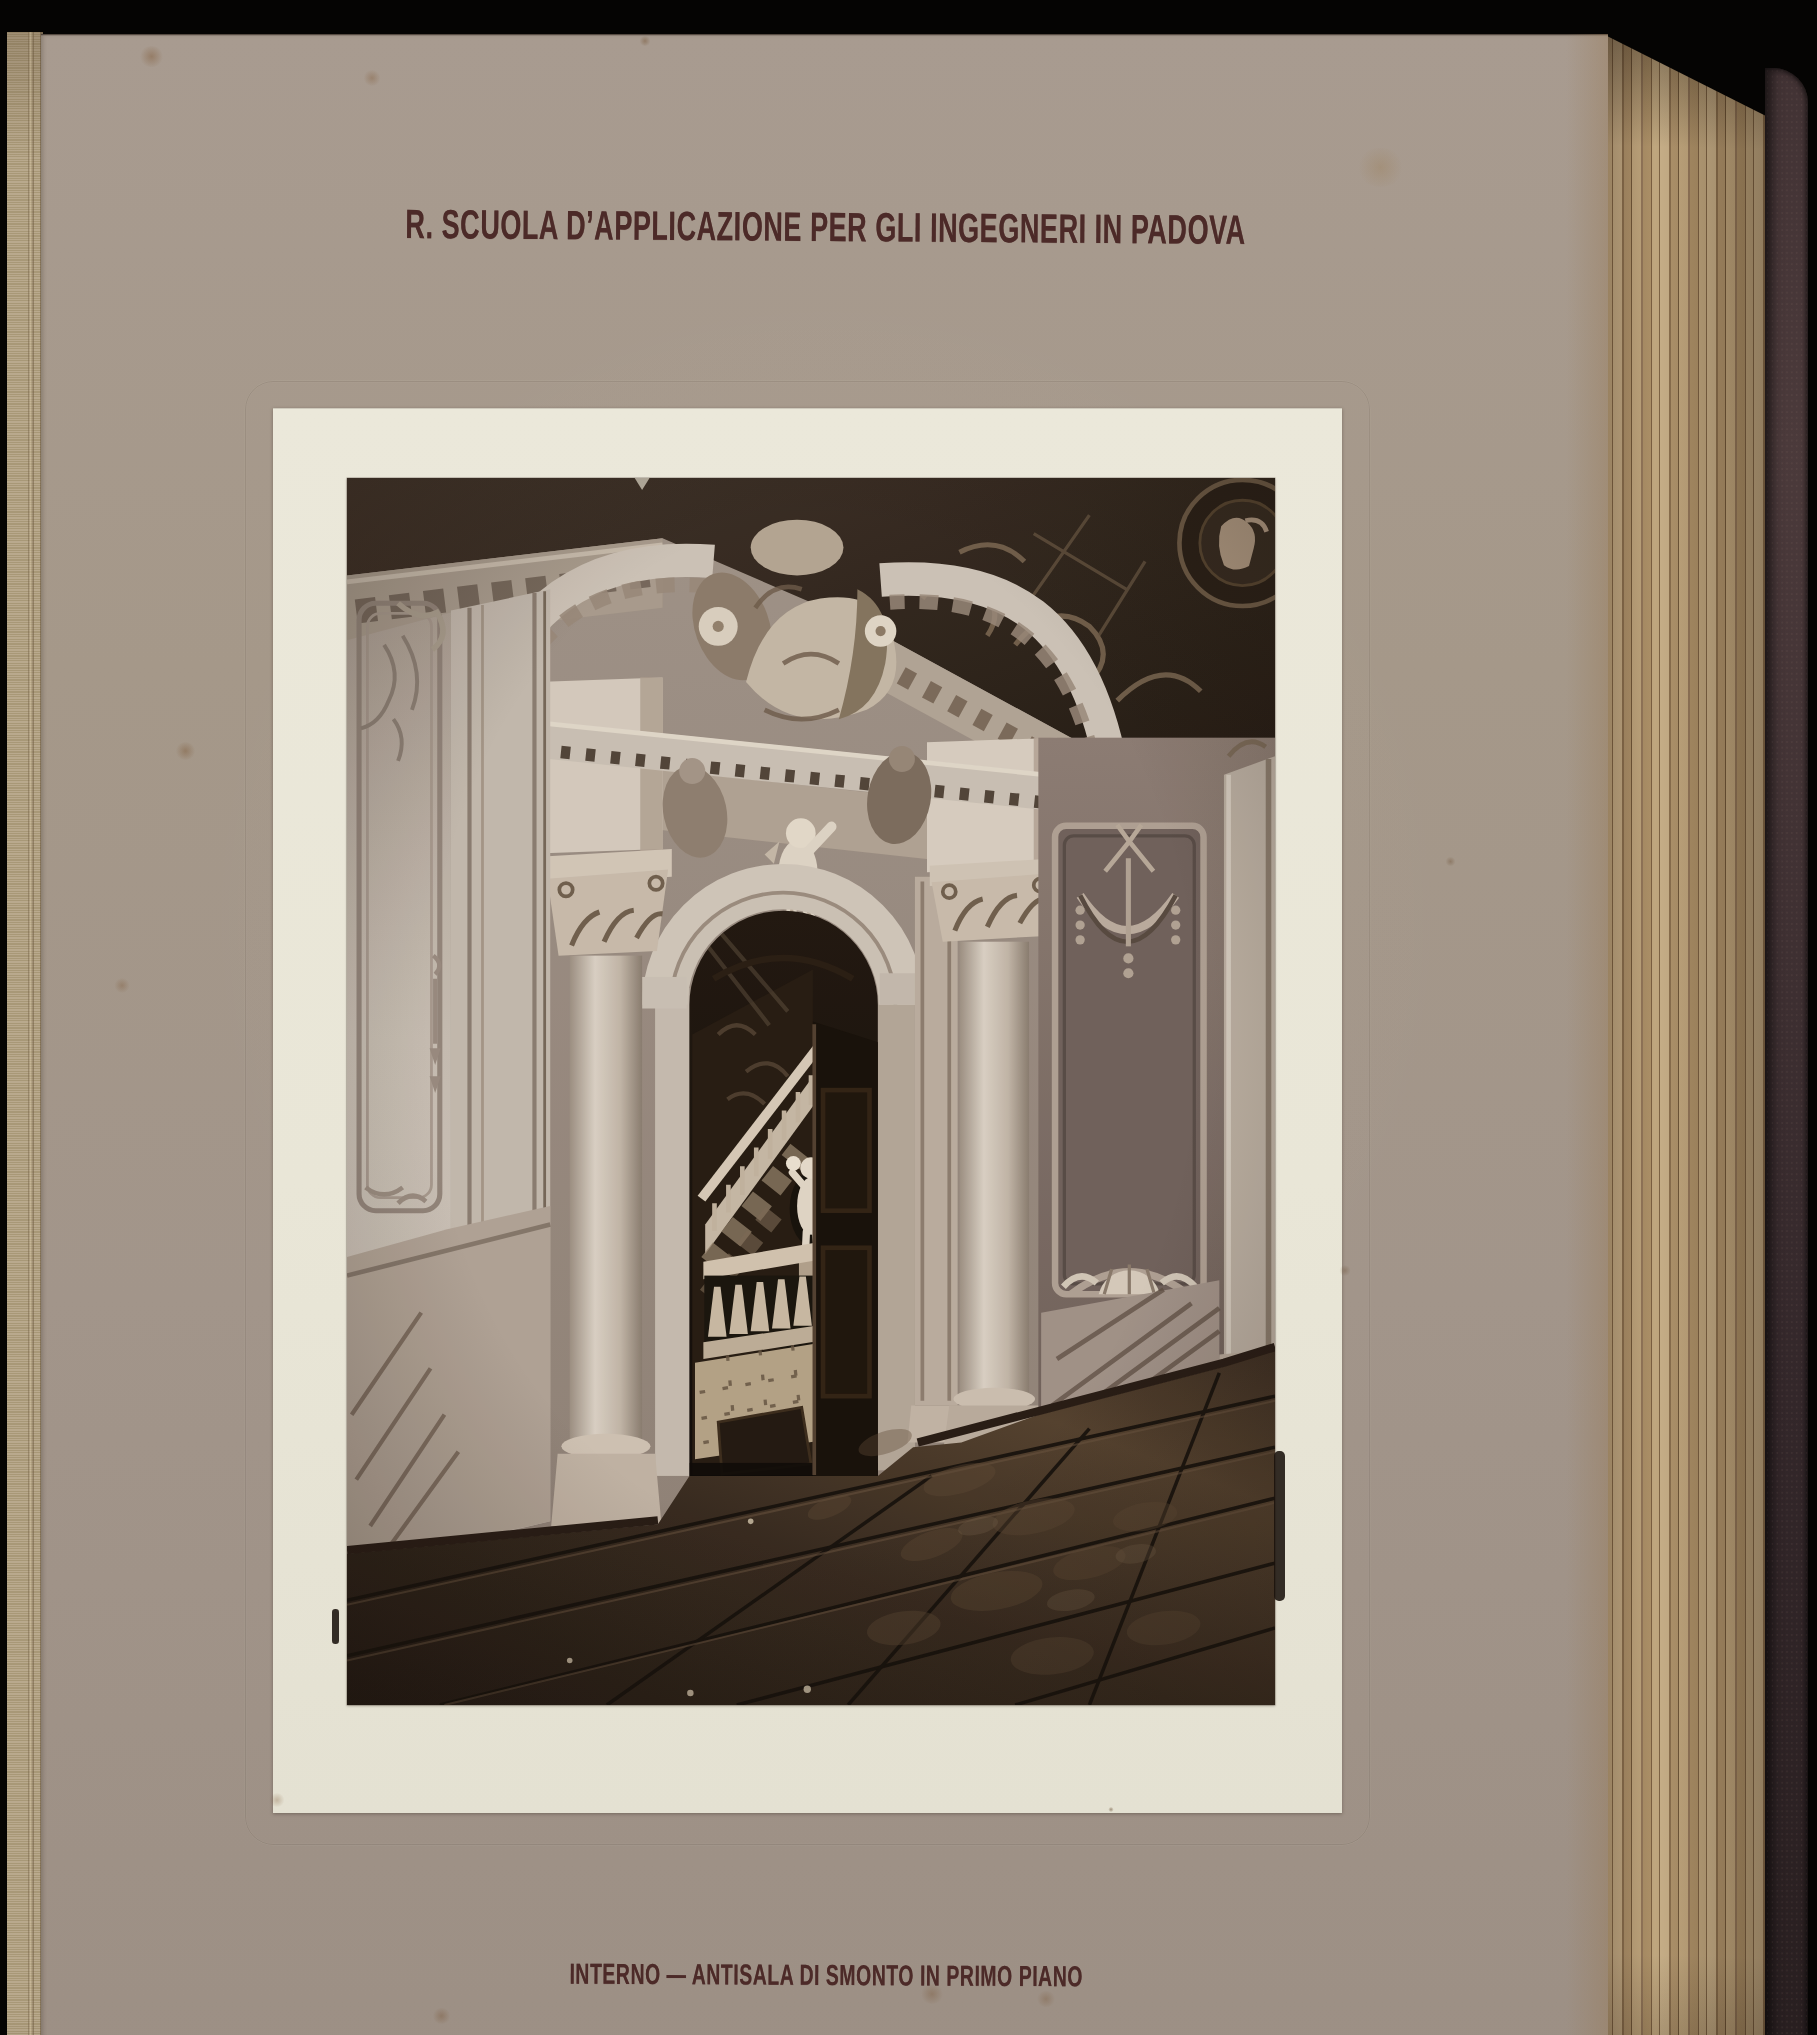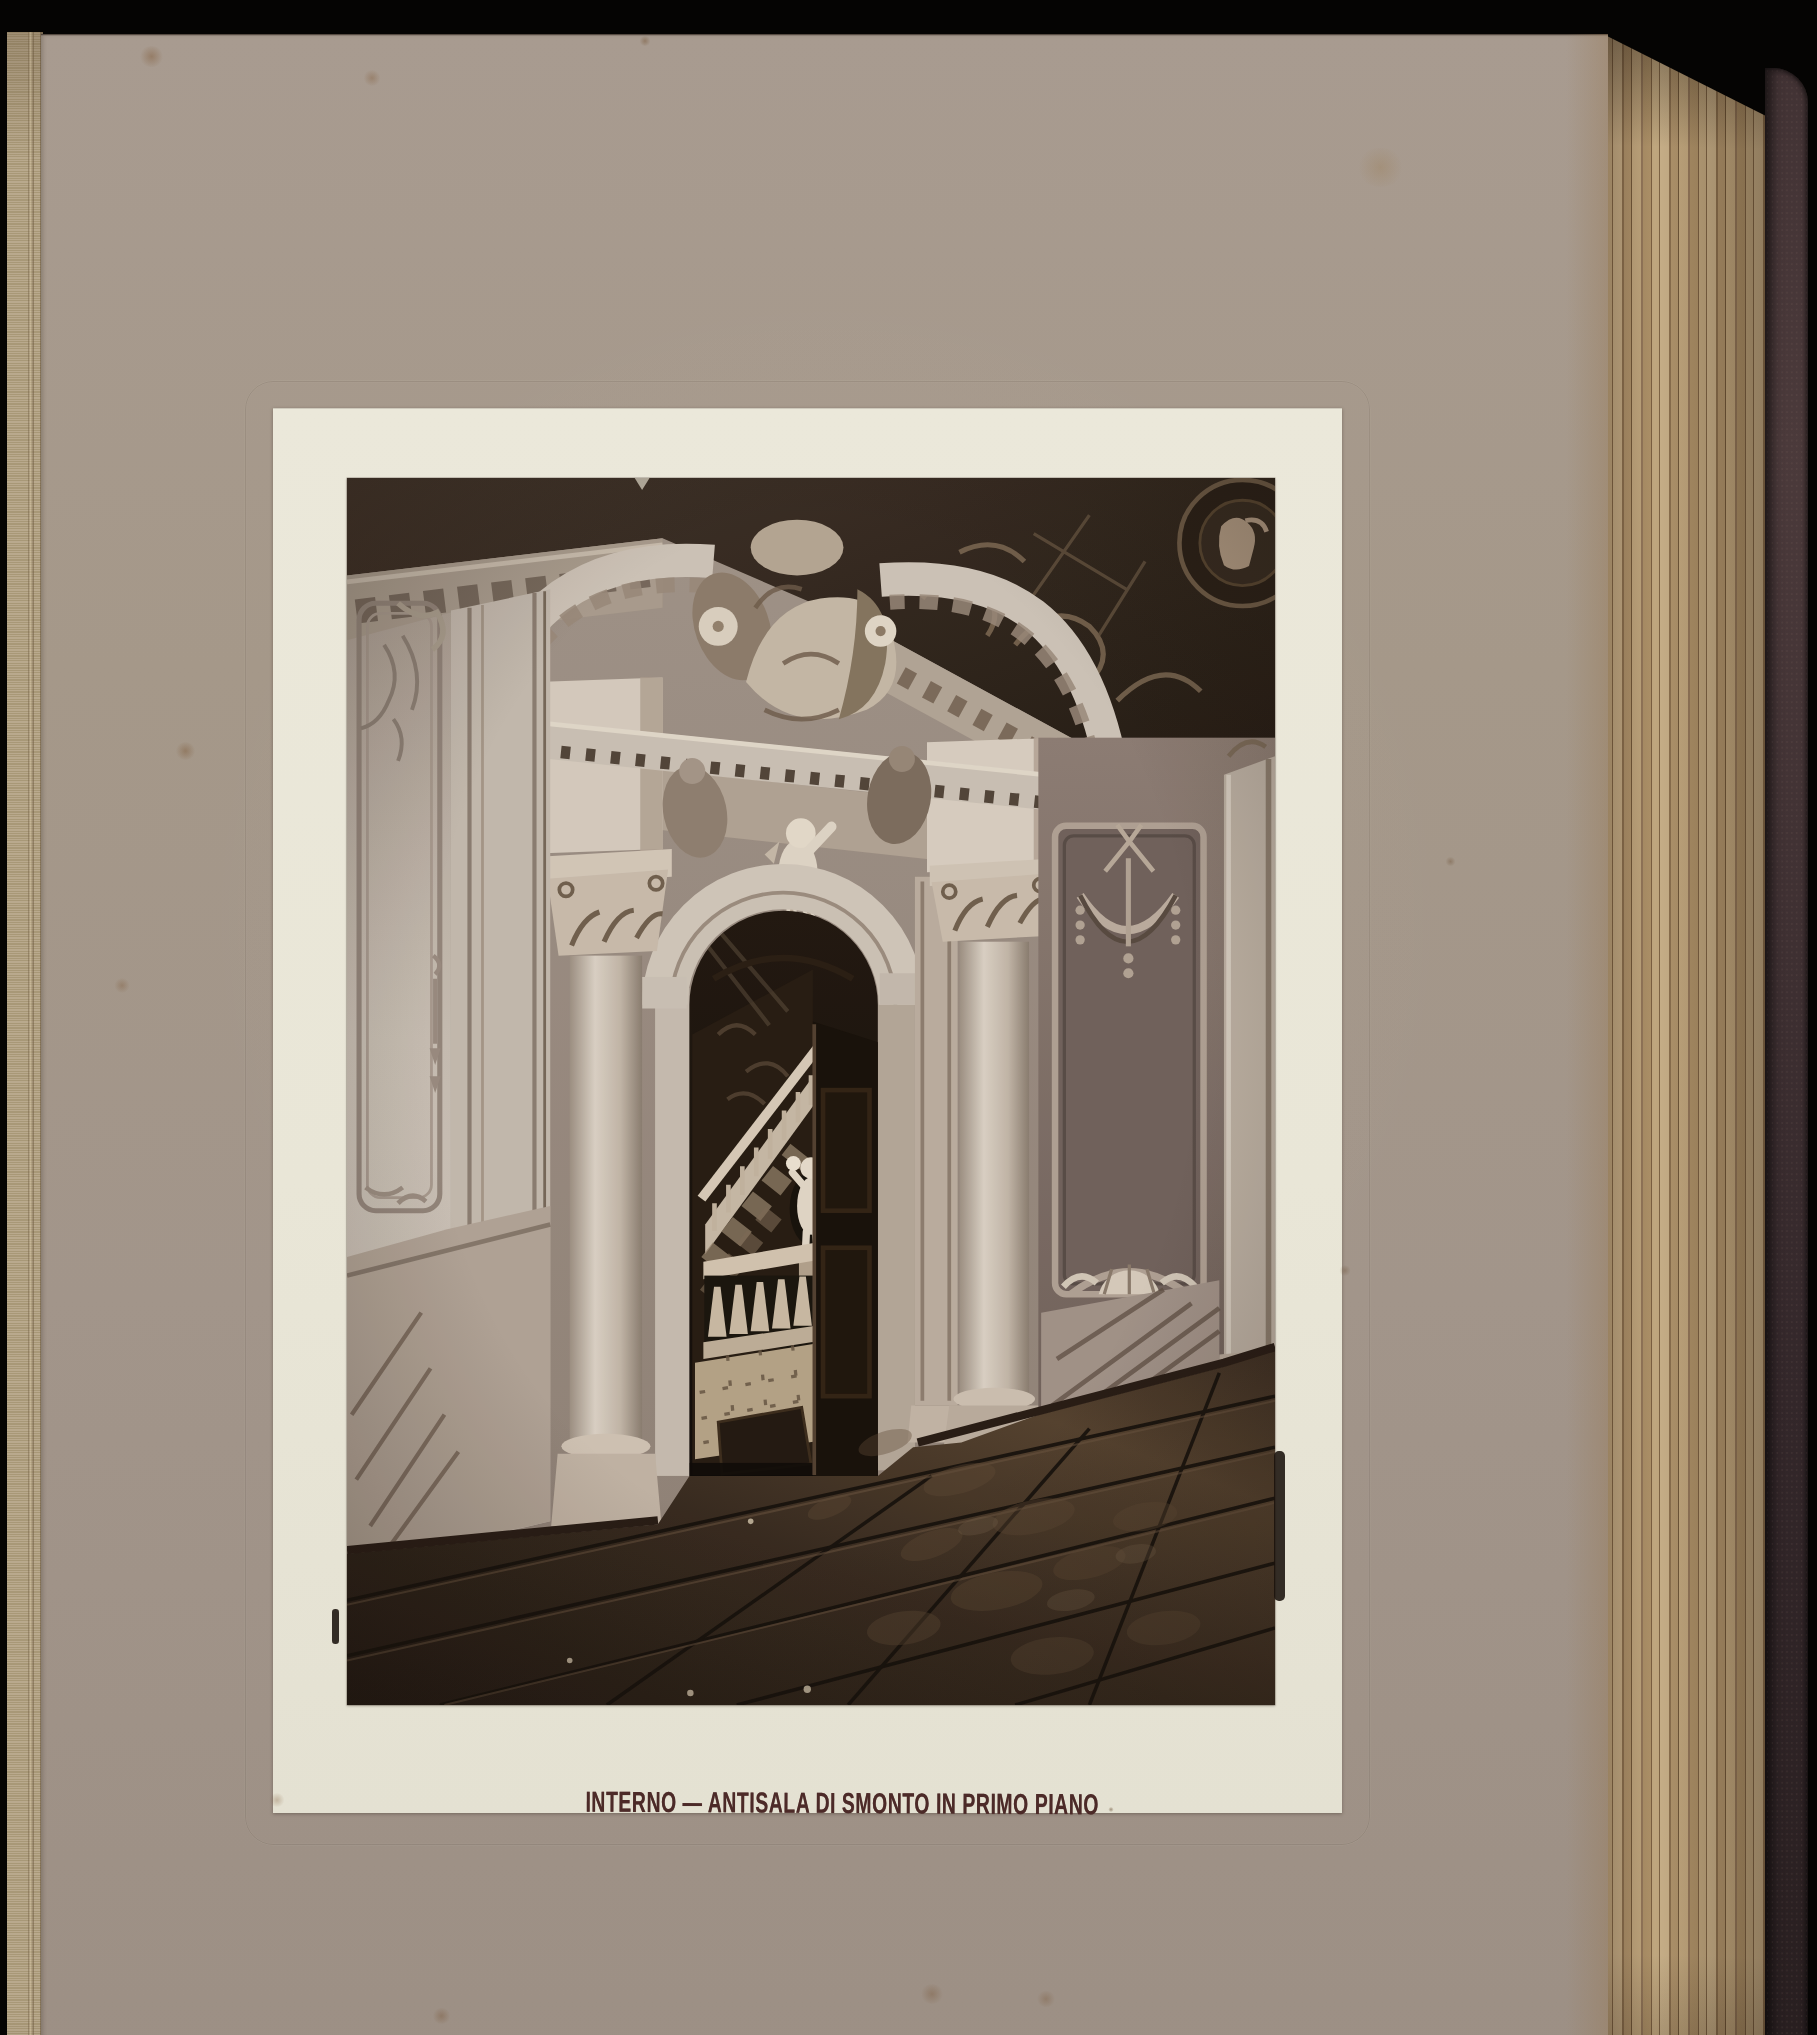--- a/index.html
+++ b/index.html
@@ -22,21 +22,21 @@
     box-shadow:inset 0 1.2px 0 rgba(30,20,12,.55), inset 0 -1.2px 0 rgba(30,20,12,.5), inset 1.6px 0 4.1px rgba(40,30,20,.25);}
   .page-right-shade{position:absolute;right:0;top:0;width:45px;height:100%;
     background:linear-gradient(90deg,rgba(0,0,0,0),rgba(150,118,80,.38));}
 
   .caption-row{position:absolute;left:0;width:100%;display:flex;justify-content:center;}
   .caption-text{display:inline-block;white-space:nowrap;font-weight:700;color:#4c2a28;
     text-shadow:0 0 0.8px rgba(76,42,40,.5), 0.4px 0.4px 0 rgba(76,42,40,.18);}
   .caption-top .caption-text{font-size:41px;letter-spacing:0.8px;transform:rotate(.4deg) scaleX(.66);}
   .caption-bottom .caption-text{font-size:29px;letter-spacing:0.8px;transform:rotate(.3deg) scaleX(.67);}
   .caption-top{top:170px;}
-  .caption-bottom{top:1753px;padding-left:16px;}
+  .caption-bottom{top:1925px;}
 
   .plate-mark{position:absolute;left:204px;top:347px;width:1123px;height:1462px;border-radius:28.5px;
     border:0.8px solid rgba(60,48,38,.10);
     box-shadow:0 0 0 0.4px rgba(240,232,218,.10), inset 0 0 0 0.4px rgba(240,232,218,.07);}
   .mat{position:absolute;left:232px;top:374px;width:1069px;height:1405px;background:
     linear-gradient(180deg,#ebe8da 0%,#e9e6d7 55%,#e4e1d2 100%);
     box-shadow:0 1.2px 3.3px rgba(40,30,20,.35), inset 0 0.8px 0 rgba(90,75,60,.25);}
   .photo{position:absolute;left:306px;top:444px;width:928px;height:1227px;display:block;
     box-shadow:0 0 0 0.4px rgba(45,32,22,.45), 0.4px 0.8px 2.4px rgba(40,28,18,.3);}
   .flaw{position:absolute;background:#1a120d;border-radius:4.9px;opacity:.88;}
@@ -69,20 +69,23 @@
 
 <div class="stage">
 
   <div class="cloth-guard">
     <div class="cloth-seam"></div>
     <div class="cloth-deckle"></div>
   </div>
 
   <div class="page">
 
+    <div class="caption-row caption-top">
+      <span class="caption-text">R. SCUOLA D’APPLICAZIONE PER GLI INGEGNERI IN PADOVA</span>
+    </div>
 
     <div class="plate-mark"></div>
     <div class="mat"></div>
 
     <svg class="photo" viewBox="0 0 100 132.3" preserveAspectRatio="none" role="img" aria-label="Sepia photograph of a baroque interior: a grand arched portal flanked by Corinthian columns and a sculpted broken pediment with putti, an open dark wooden door revealing a balustraded staircase with a putto statue, rococo stucco wall panels on either side, and a dark worn wooden floor">
       <defs>
         <linearGradient id="wallG" x1="0" y1="0" x2="0" y2="1">
           <stop offset="0" stop-color="#a1948a"></stop>
             <stop offset="1" stop-color="#8e8077"></stop>
         </linearGradient>

